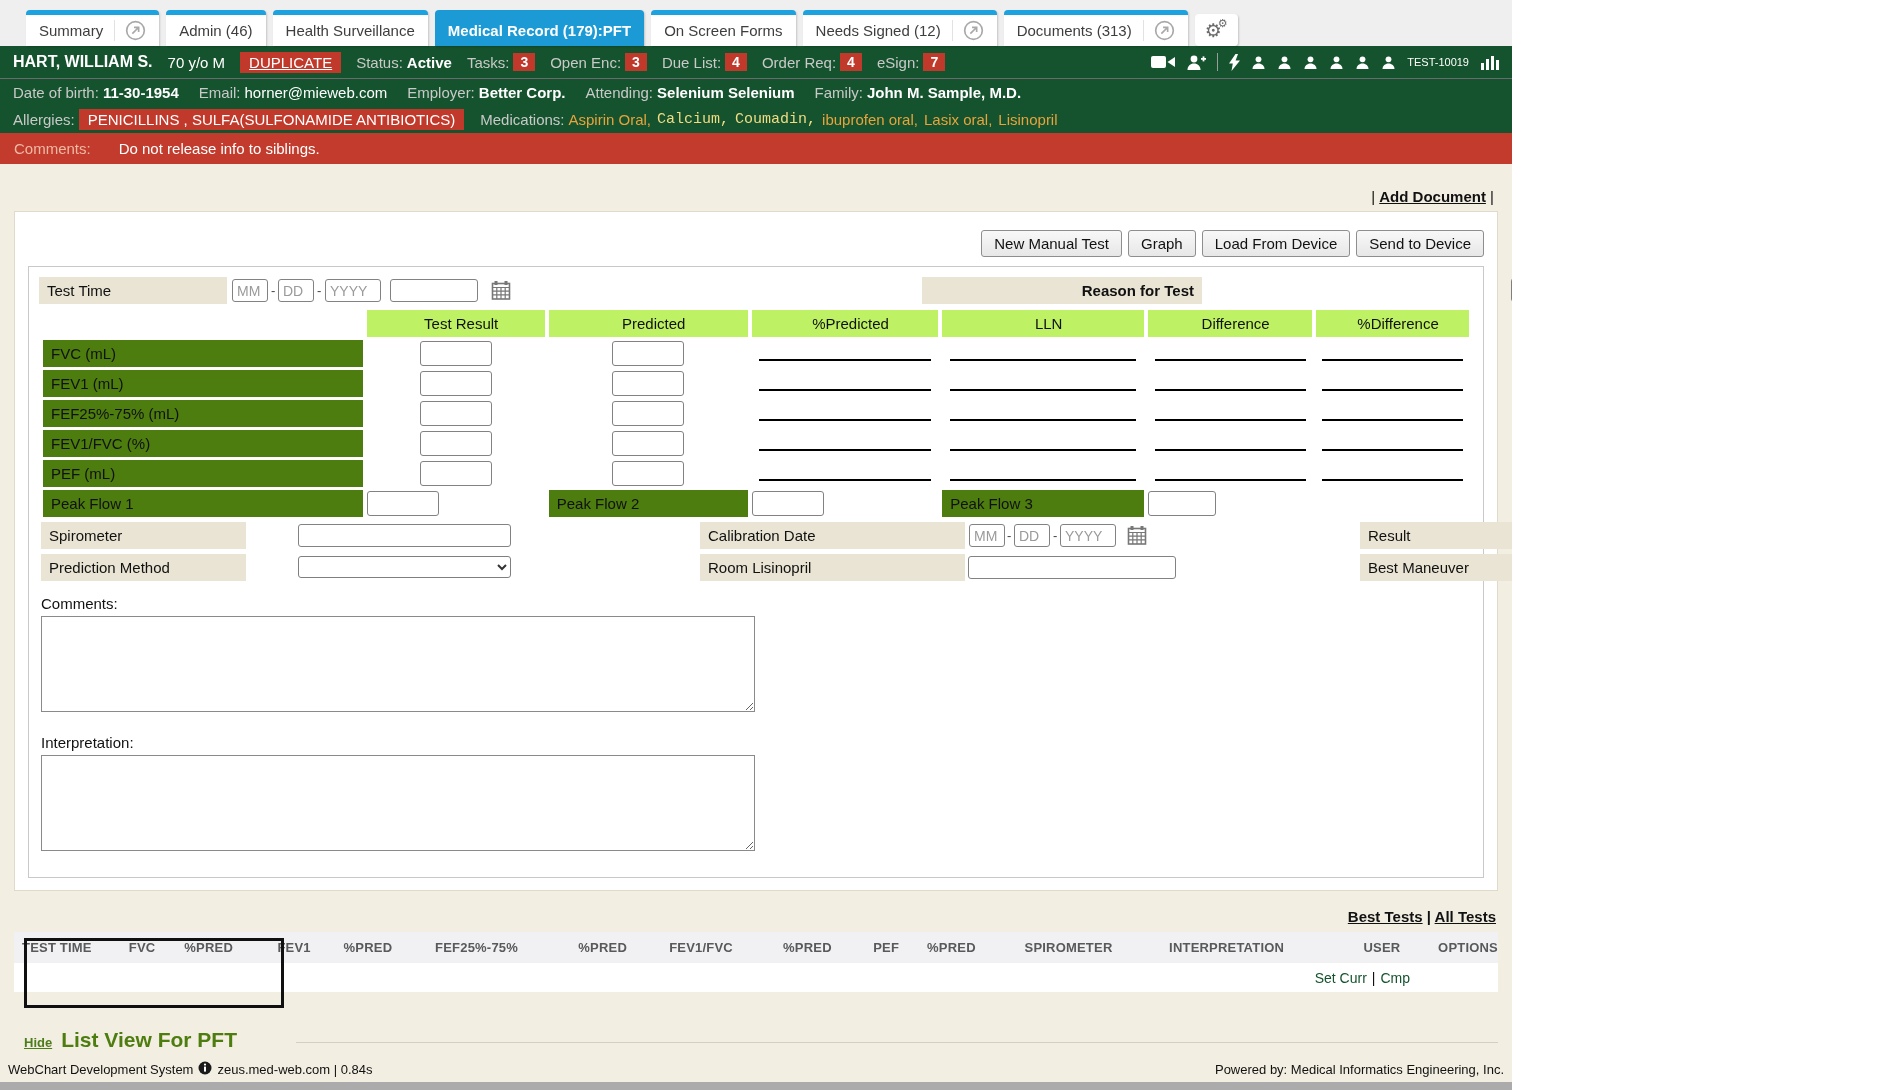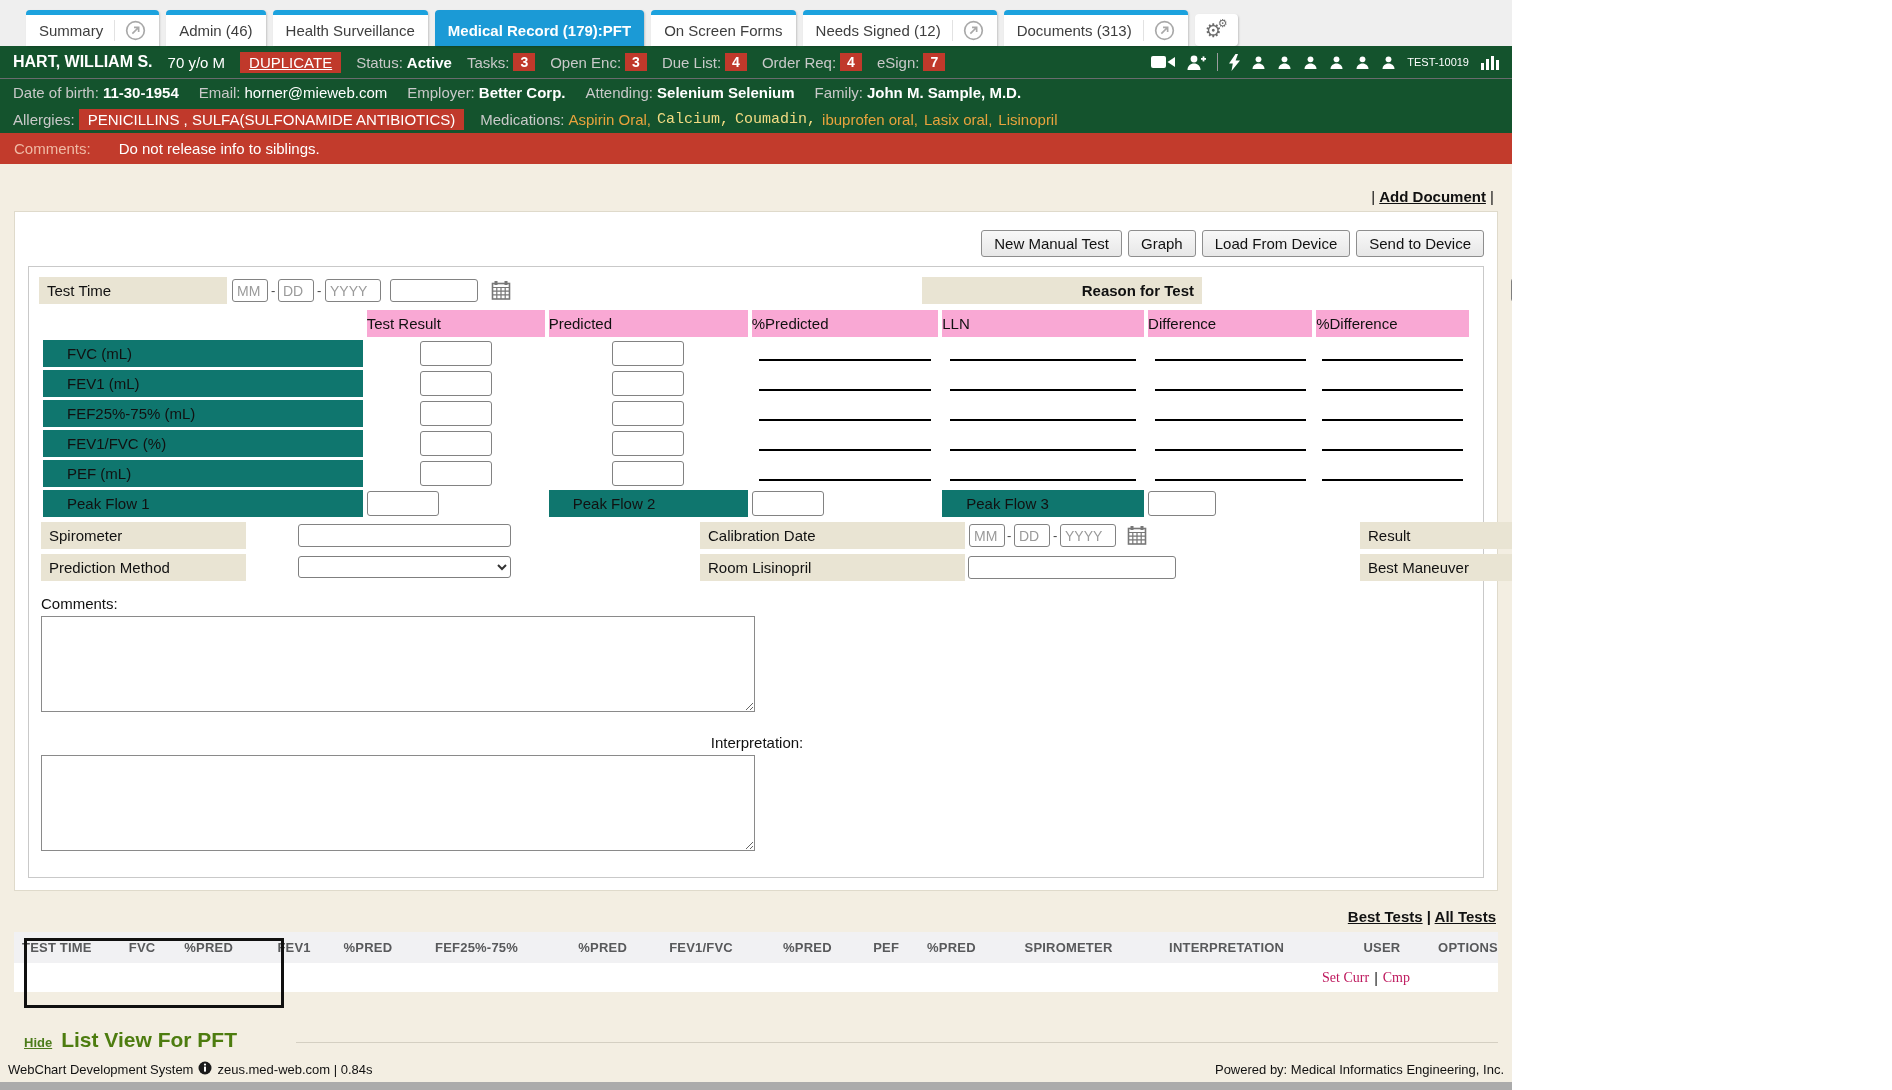--- a/index.html
+++ b/index.html
@@ -59,42 +59,42 @@
   .inp { position:absolute; top:4px; height:23px; border:1px solid #828282; border-radius:3px;
          background:#FFF; font:14px "Liberation Sans",sans-serif; padding:0 4px; color:#333; }
   .inp::placeholder { color:#9A9A9A; }
   .dash { position:absolute; top:8px; font-size:13px; color:#444; }
   .calico { position:absolute; top:5px; }
   .sel { position:absolute; border:1px solid #7F7F7F; border-radius:3px; background:#FFF; height:24px;
          font:14px "Liberation Sans",sans-serif; color:#333; }
 
   .pft-table { width:100%; border-collapse:separate; border-spacing:4px 3px; table-layout:fixed; }
   .pft-table td { height:27px; font-size:15px; color:#111; overflow:hidden; }
-  td.hcell { background:#f9a8d4; text-align:left; }
-  td.lblc { background:#0f766e; padding-left:24px; }
+  td.hcell { background:#bef264; text-align:center;padding-left:11px; }
+  td.lblc { background:#4d7c0f; padding-left:8px; }
   td.in-c { text-align:center; }
   td.in-l { text-align:left; }
   .box { width:72px; height:25px; border:1px solid #828282; border-radius:3px; background:#FFF; }
   .box.sm { width:68px; }
   .bline { border-bottom:2px solid #000; height:15px; width:92%; margin:0 auto; }
 
   .ta-label { font-size:15px; color:#111; margin:11px 0 4px 2px; }
   .ta { width:714px; height:96px; border:1px solid #8A8A8A; margin-left:2px; resize:both;
         font:13px "Liberation Sans",sans-serif; }
 
   
   .bt-row { text-align:right; padding:17px 2px 7px; font-size:15px; color:#111; font-weight:700; }
   .bt-row a { color:#111; text-decoration:underline; cursor:pointer; }
   .res-table { width:100%; border-collapse:collapse; }
   .res-table th { background:#F1F1F3; color:#58595B; font-size:13px; font-weight:700; text-align:left;
                   height:31px; letter-spacing:.2px; }
   .res-table th:first-child { padding-left:8px; }
   .setcurr { background:#FFF; height:29px; display:flex; align-items:center; justify-content:flex-end;
              padding-right:88px; font-size:14px; color:#111; }
-  .setcurr a { color:#be185d; text-decoration:none; cursor:pointer;font-family:Liberation Serif, serif; }
+  .setcurr a { color:#14532d; text-decoration:none; cursor:pointer; }
   .setcurr .sp { margin:0 5px; }
 
   
   .lv { margin-top:14px; position:relative; }
   .lv-legend { display:flex; align-items:baseline; gap:9px; margin-left:10px; padding-top:22px; position:relative; }
   .hide-link { color:#4C7C1B; font-weight:700; font-size:13px; text-decoration:underline; cursor:pointer; }
   .lv-title { color:#4d7c0f; font-weight:700; font-size:21px; }
   .lv-line { position:absolute; left:282px; right:0; top:36px; border-top:1px solid #D4CFC2; }
   .doc-table { width:100%; border-collapse:collapse; margin-top:9px; }
   .doc-table th { background:#F1F1F3; color:#58595B; font-size:13px; font-weight:700; text-align:left;
@@ -489,21 +489,21 @@
           <select class="sel" style="left:259px; width:213px; top:4px; height:22px;"><option></option></select>
           <span class="bcell" style="left:661px; width:265px;">Room Lisinopril</span>
           <input class="inp" style="left: 929px; width: 208px;">
           <span class="bcell" style="left:1321px; width:205px;">Best Maneuver</span>
           <input type="checkbox" style="position: absolute; left: 1537px; top: 7px;">
         </div>
 
         <div class="ta-label">Comments:</div>
         <textarea class="ta" style=""></textarea>
 
-        <div class="ta-label" style="margin-top:18px;text-align:center;">Interpretation:</div>
+        <div class="ta-label" style="margin-top:18px;">Interpretation:</div>
         <textarea class="ta" style=""></textarea>
       </div>
     </div>
 
     <div class="bt-row">
       <a>Best Tests</a>
       <span>|</span>
       <a>All Tests</a>
     </div>
 

